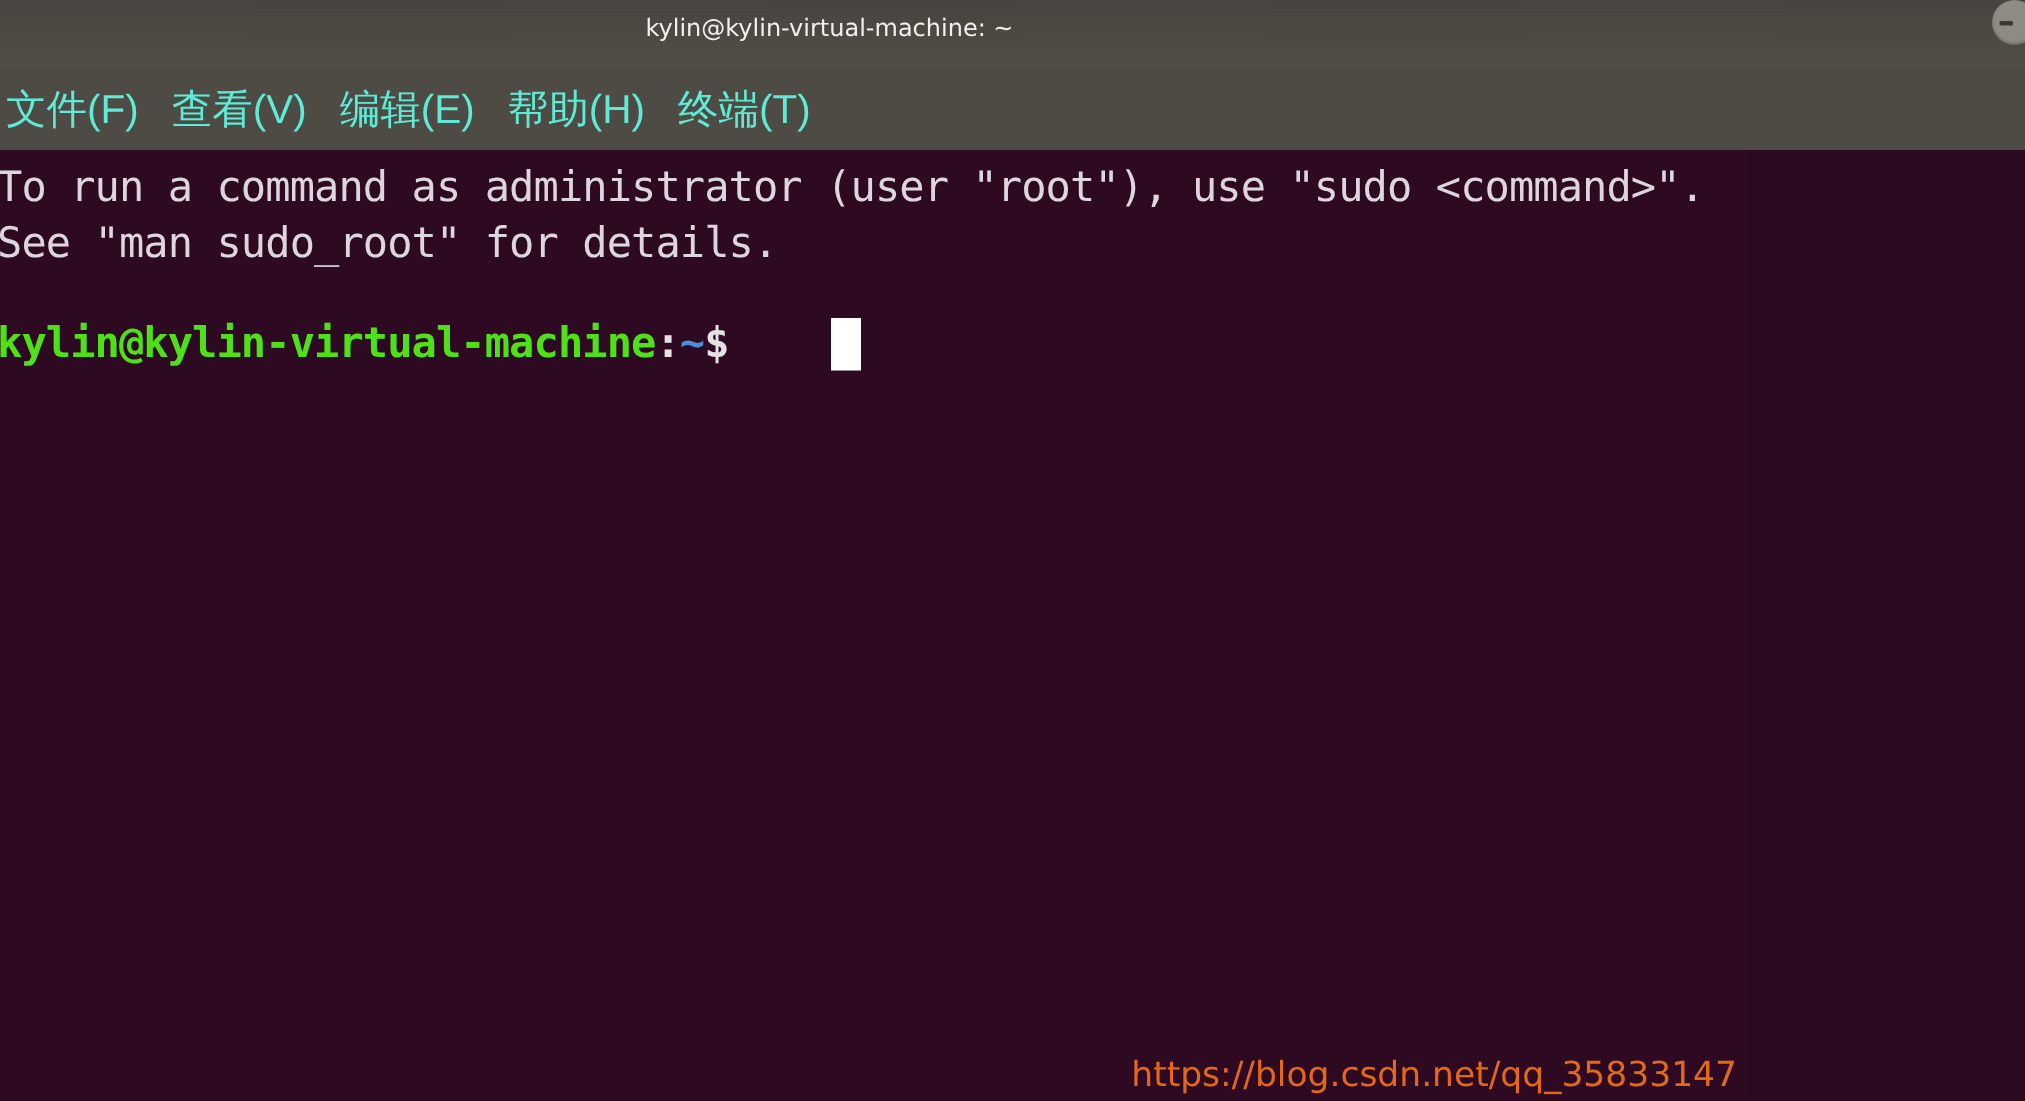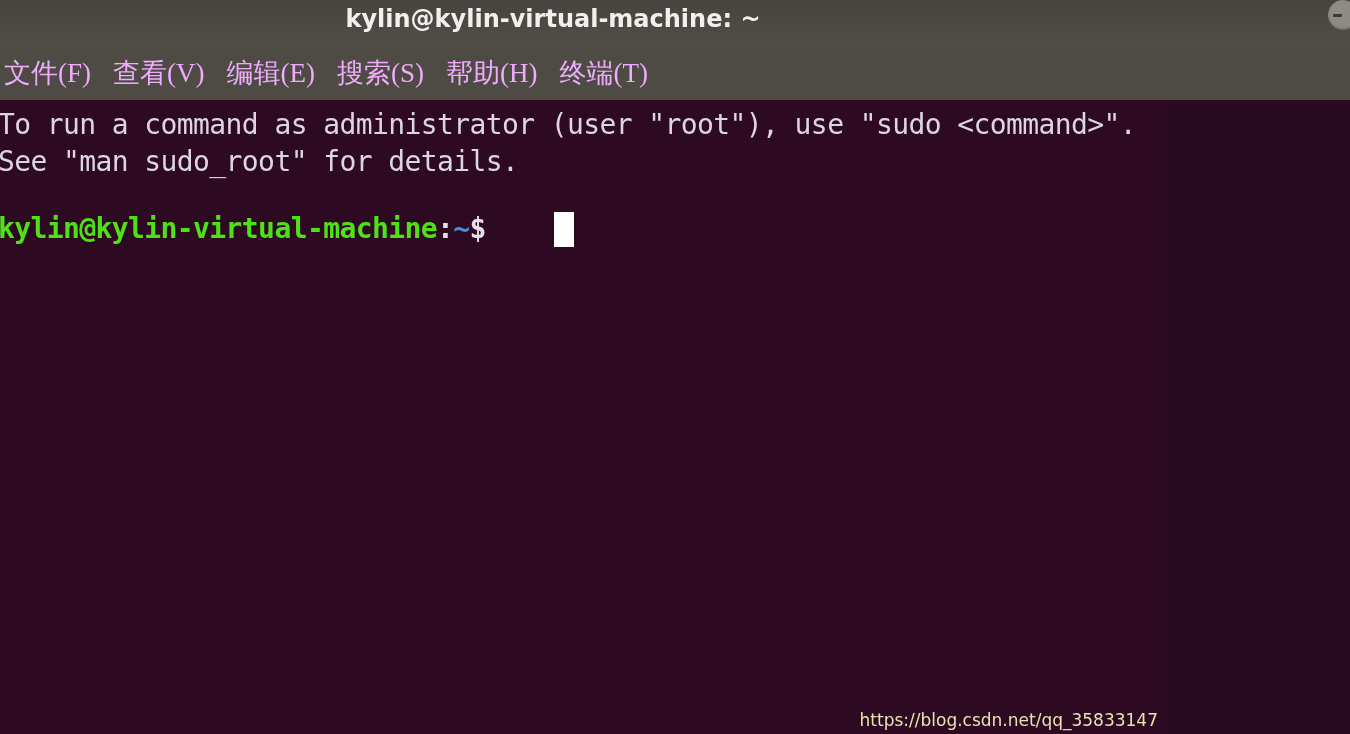--- a/index.html
+++ b/index.html
@@ -31,22 +31,22 @@
     box-sizing: border-box;
   }
   #title-text {
     position: absolute;
     left: 0; top: 0;
     width: 1106px;
     line-height: 38px;
     text-align: center;
     color: #f2f0ee;
     font-family: "DejaVu Sans", sans-serif;
-    font-weight: bold;
-    font-size: 24px;
+    font-weight: normal;
+    font-size: 16px;
     letter-spacing: 0px;
     white-space: nowrap;
   }
   #min-button {
     position: absolute;
     left: 1328px;
     top: 0px;
     width: 30px;
     height: 30px;
     border-radius: 50%;
@@ -69,22 +69,22 @@
     left: 0; top: 46px;
     width: 1350px;
     height: 54px;
     background: #4e4b45;
     display: flex;
     align-items: center;
     padding-left: 0px;
     box-sizing: border-box;
   }
   .menu-item {
-    color: #f0abfc;
-    font-family: Liberation Serif, serif;
+    color: #5eead4;
+    font-family: Liberation Sans, sans-serif;
     font-size: 27px;
     line-height: 54px;
     padding: 0 11px;
     white-space: nowrap;
     cursor: default;
   }
   .menu-item:first-child { padding-left: 4px; }
 
   
   #terminal {
@@ -121,44 +121,43 @@
     width: 20px;
     height: 35px;
     background: #ffffff;
   }
 
   
   #watermark {
     position: absolute;
     right: 8px;
     bottom: 4px;
-    color: #fef9c3;
+    color: #f97316;
     font-family: "DejaVu Sans", sans-serif;
-    font-size: 17px;
+    font-size: 23px;
     opacity: 0.9;
     white-space: nowrap;
   }
 </style>
 </head>
 <body>
 
 <div id="window">
 
   <div id="titlebar">
     <div id="title-text">kylin@kylin-virtual-machine: ~</div>
     <div id="min-button">
       <div class="dash"></div>
     </div>
   </div>
 
   <div id="menubar">
     <div class="menu-item">文件(F)</div>
     <div class="menu-item">查看(V)</div>
     <div class="menu-item">编辑(E)</div>
-    <div class="menu-item">搜索(S)</div>
     <div class="menu-item">帮助(H)</div>
     <div class="menu-item">终端(T)</div>
   </div>
 
   <div id="terminal">
 
     <div class="term-line" id="line1">To run a command as administrator (user "root"), use "sudo &lt;command&gt;".</div>
 
     <div class="term-line" id="line2">See "man sudo_root" for details.</div>
 

